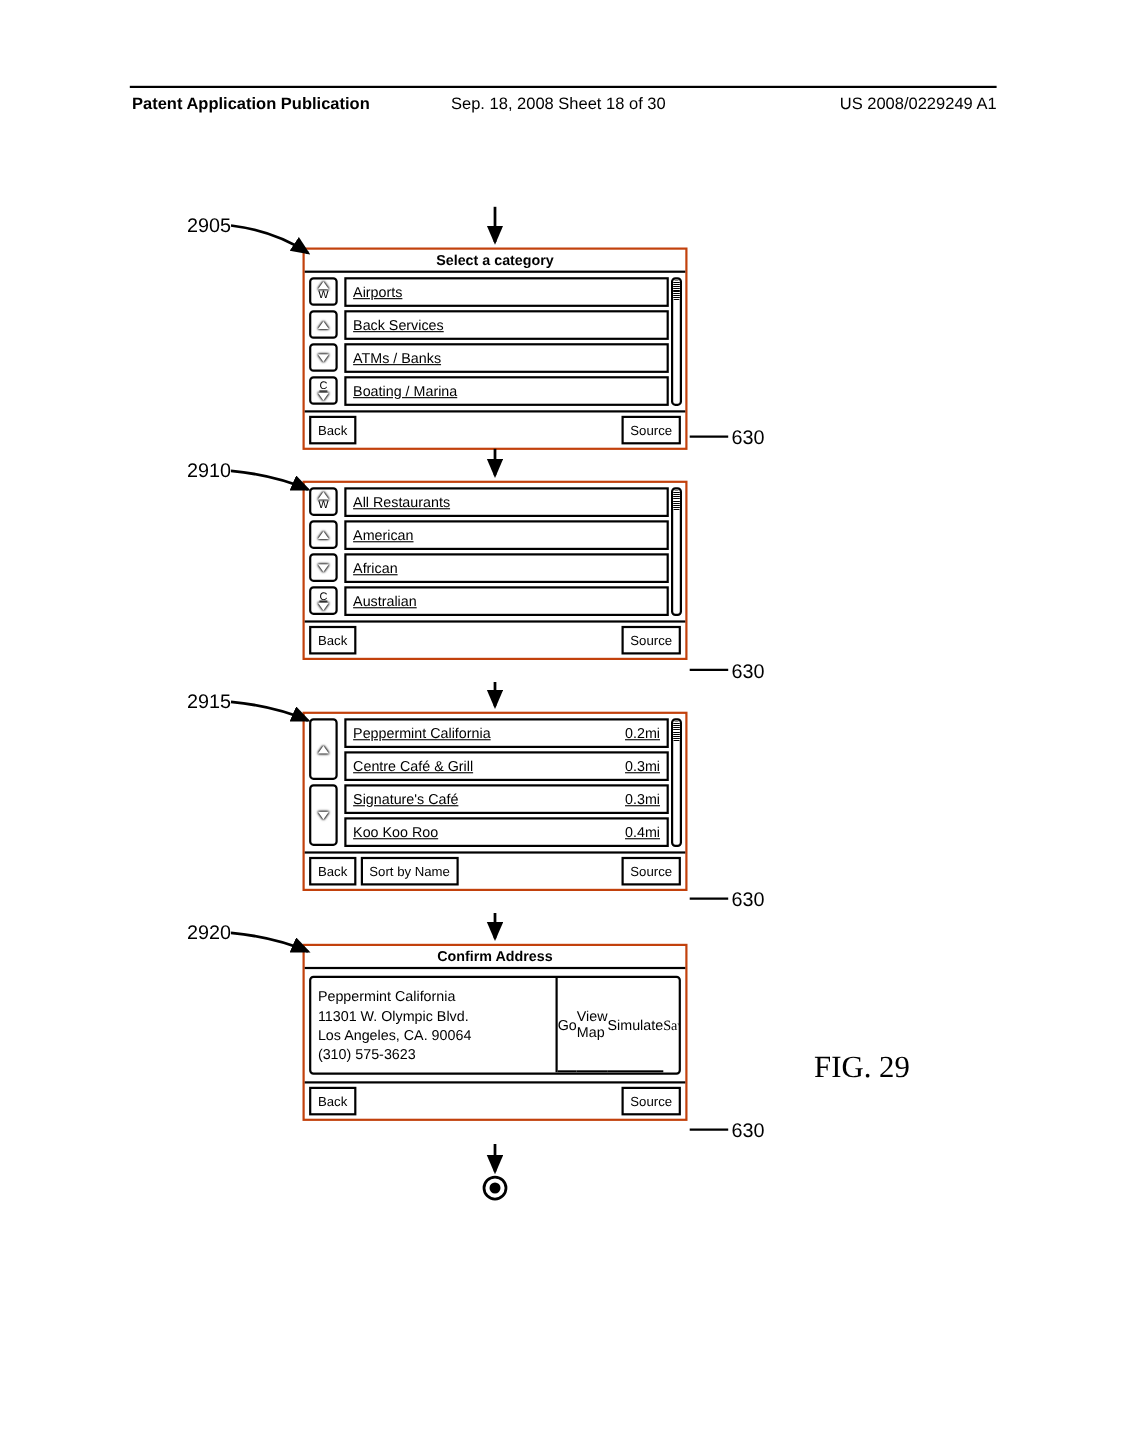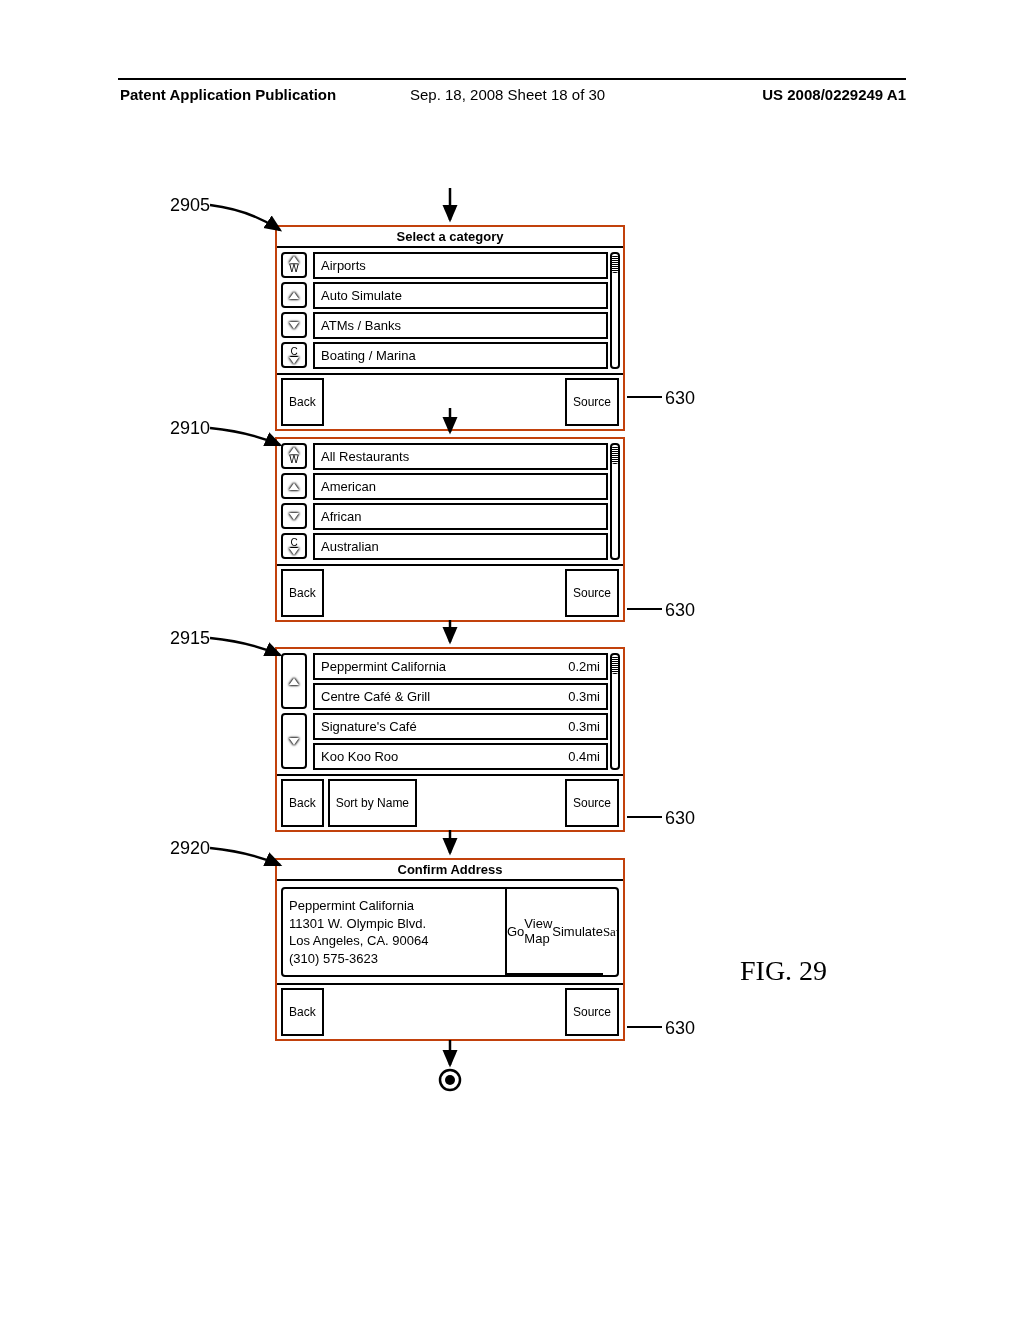--- a/index.html
+++ b/index.html
@@ -34,21 +34,21 @@
   .header-mid {
     position: absolute;
     top: 86px;
     left: 410px;
     font-size: 15px;
   }
   .header-right {
     position: absolute;
     top: 86px;
     right: 118px;
-    font-weight: bold;
+    font-weight: normal;
     font-size: 15px;
   }
   .fig-label {
     position: absolute;
     font-size: 28px;
     font-family: "Times New Roman", serif;
   }
 
   .panel {
     position: absolute;
@@ -100,20 +100,21 @@
   .tri-dn { border-top: 7px solid #000; }
   .tri-up-o { border-bottom: 7px solid #fff; filter: drop-shadow(0 0 0.8px #000) drop-shadow(0 0 0.8px #000); }
   .tri-dn-o { border-top: 7px solid #fff; filter: drop-shadow(0 0 0.8px #000) drop-shadow(0 0 0.8px #000); }
   .nav-lbl { font-size: 10px; margin-top:1px; }
   .list-col {
     flex: 1;
     display: flex;
     flex-direction: column;
     padding: 4px 2px;
     gap: 3px;
+    text-decoration: underline;
   }
   .list-item {
     border: 2px solid #000;
     padding: 4px 6px;
     font-size: 13px;
     display: flex;
     justify-content: space-between;
   }
   .scroll-col {
     width: 10px;
@@ -138,21 +139,21 @@
   }
   .panel-footer {
     border-top: 2px solid #000;
     padding: 3px 4px;
     display: flex;
     justify-content: space-between;
     gap: 4px;
   }
   .btn {
     border: 2px solid #000;
-    padding: 15px 6px;
+    padding: 4px 6px;
     font-size: 12px;
     background: #fff;
   }
   .spacer { flex:1; }
 
   .confirm-body {
     display: flex;
     padding: 6px 4px;
     gap: 4px;
   }
@@ -237,21 +238,21 @@
         <div class="nav-key">
             <span class="nav-lbl" style="text-decoration:underline">C</span>
             <span class="tri-dn tri-dn-o"></span>
           </div>
       </div>
       <div class="list-col">
         <div class="list-item">
             <span>Airports</span>
           </div>
         <div class="list-item">
-            <span>Auto Simulate</span>
+            <span>Back Services</span>
           </div>
         <div class="list-item">
             <span>ATMs / Banks</span>
           </div>
         <div class="list-item">
             <span>Boating / Marina</span>
           </div>
       </div>
       <div class="scroll-col">
           <div class="scroll-track">

